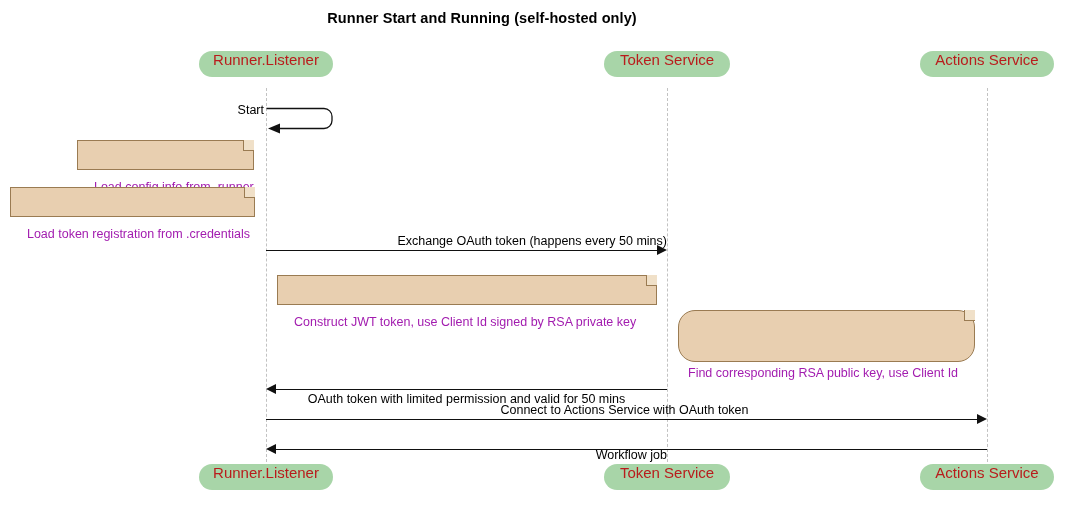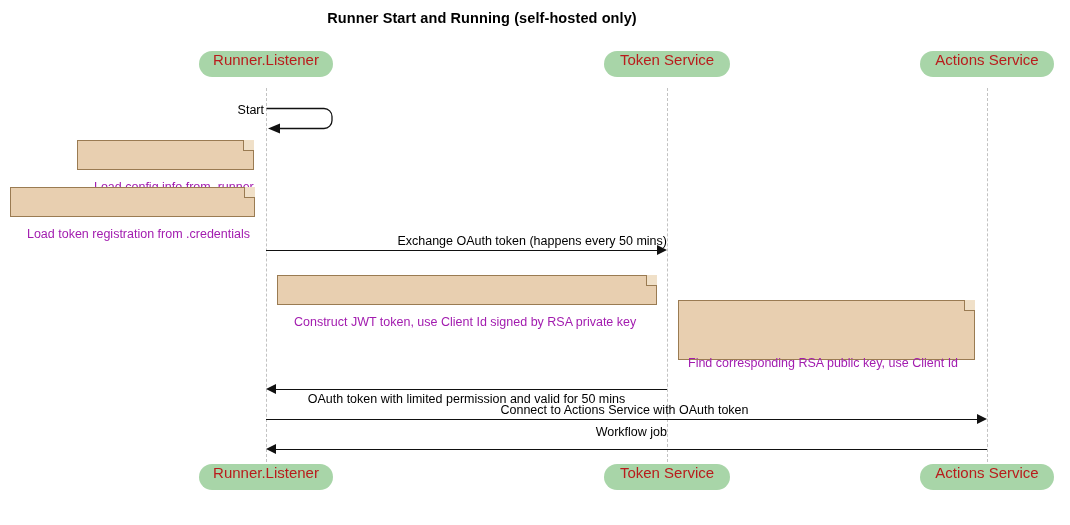--- a/index.html
+++ b/index.html
@@ -157,34 +157,34 @@
 
 <div class="msg-label center" style="left:266px; top:234px; width:401px;text-align:right;">Exchange OAuth token (happens every 50 mins)</div>
 <div class="msg-line" style="left:266px; top:250px; width:391px;"></div>
 <div class="arrowhead right" style="left:657px; top:245px;"></div>
 
 <div class="note" style="left:277px; top:264px; width:380px; height:30px;margin-top:11px;">
   <span class="fold"></span>
   <span>Construct JWT token, use Client Id signed by RSA private key</span>
 </div>
 
-<div class="note" style="left:678px; top:300px; width:297px; height:60px;">
+<div class="note" style="left:678px; top:310px; width:297px; height:52px;border-radius:17px;">
   <span class="fold"></span>
   <div>Find corresponding RSA public key, use Client Id</div>
 </div>
 
 <div class="msg-label center" style="left:266px; top:392px; width:401px;">OAuth token with limited permission and valid for 50 mins</div>
 <div class="msg-line" style="left:276px; top:389px; width:391px;"></div>
 <div class="arrowhead left" style="left:266px; top:384px;"></div>
 
 <div class="msg-label center" style="left:264px; top:403px; width:721px;">Connect to Actions Service with OAuth token</div>
 <div class="msg-line" style="left:266px; top:419px; width:711px;"></div>
 <div class="arrowhead right" style="left:977px; top:414px;"></div>
 
-<div class="msg-label right" style="left:467px; top:425px; width:200px;">Workflow job</div>
+<div class="msg-label right" style="left:467px; top:448px; width:200px;">Workflow job</div>
 <div class="msg-line" style="left:276px; top:449px; width:711px;"></div>
 <div class="arrowhead left" style="left:266px; top:444px;"></div>
 
 <div class="participant" style="left:199px; top:464px; width:134px;">
   <span>Runner.Listener</span>
 </div>
 <div class="participant" style="left:604px; top:464px; width:126px;">
   <span>Token Service</span>
 </div>
 <div class="participant" style="left:920px; top:464px; width:134px;">

